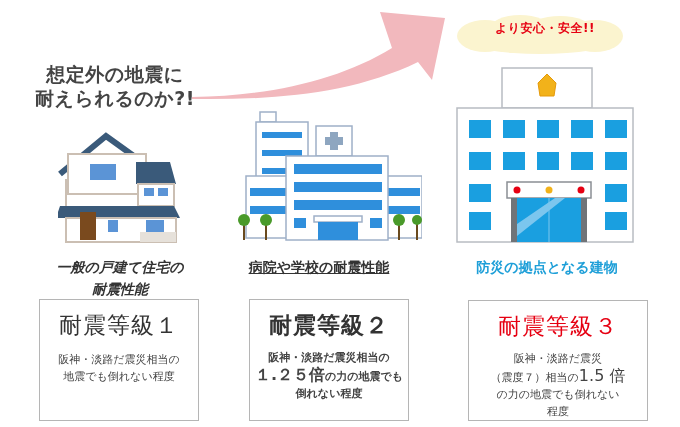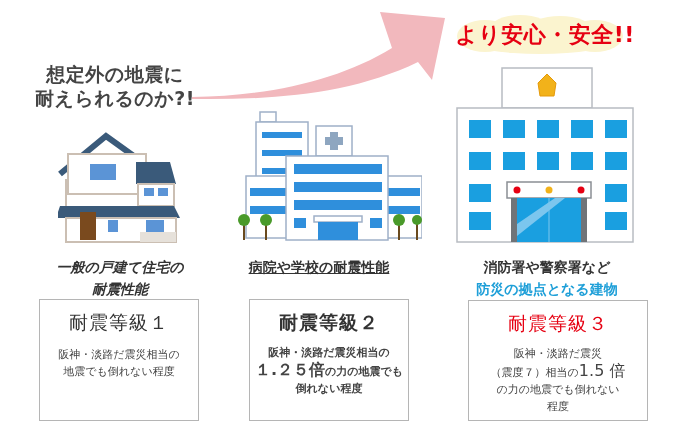--- a/index.html
+++ b/index.html
@@ -3,25 +3,25 @@
 <meta charset="utf-8">
 <style>
   html, body { margin:0; padding:0; background:#ffffff; }
   body { width:680px; height:427px; position:relative; overflow:hidden;
          font-family: "DejaVu Sans", "Liberation Sans", sans-serif; color:#333; }
   .abs { position:absolute; }
   .question { left:20px; top:62px; width:190px; font-weight:bold; font-size:19px;
               line-height:24px; color:#444; text-align:center; letter-spacing:0.5px; }
   .cloud { left:455px; top:14px; width:170px; height:40px; }
   .slogan { left:455px; top:20px; width:180px; text-align:center; color:#e60012;
-            font-weight:bold; font-size:22px; letter-spacing:0.5px; }
+            font-weight:bold; font-size:12px; letter-spacing:0.5px; }
   .cat { text-align:center; font-weight:bold; font-size:14px; line-height:22px; color:#333; }
   .cat .blue { color:#1e9fd8; }
   .box { border:1.5px solid #b5b5b5; background:#fff; box-sizing:border-box; text-align:center; }
-  .grade { font-size:19px; color:#333; margin-top:10px; letter-spacing:1px; }
+  .grade { font-size:23px; color:#333; margin-top:10px; letter-spacing:1px; }
   .grade.red { color:#e60012; }
   .desc { font-size:11px; line-height:17px; color:#444; margin-top:10px; }
   .desc .big { font-size:16px; }
   svg { display:block; }
 </style>
 </head>
 <body>
 
 <svg class="abs" style="left:0;top:0" width="680" height="427">
   <path d="M192,97 C270,96 340,80 392,48 L380,12 L445,18 L432,80 L418,62 C350,95 270,100 192,99 Z" fill="#f2b8bd"></path>
@@ -145,21 +145,20 @@
 <div class="abs box" style="left:249px;top:299px;width:160px;height:122px;font-weight:bold;">
   <div class="grade">耐震等級２</div>
   <div class="desc" style="margin-top:8px">
     <div>阪神・淡路だ震災相当の</div>
     <div><span class="big">１.２５倍</span><span>の力の地震でも</span></div>
     <div>倒れない程度</div>
   </div>
 </div>
 
 <div class="abs cat" style="left:447px;top:256px;width:200px;">
-  <div>消防署や警察署など</div>
   <div class="blue">防災の拠点となる建物</div>
 </div>
 <div class="abs box" style="left:468px;top:300px;width:180px;height:121px;">
   <div class="grade red">耐震等級３</div>
   <div class="desc" style="margin-top:8px">
     <div>阪神・淡路だ震災</div>
     <div><span>（震度７）相当の</span><span class="big">1.5 倍</span></div>
     <div>の力の地震でも倒れない</div>
     <div>程度</div>
   </div>

